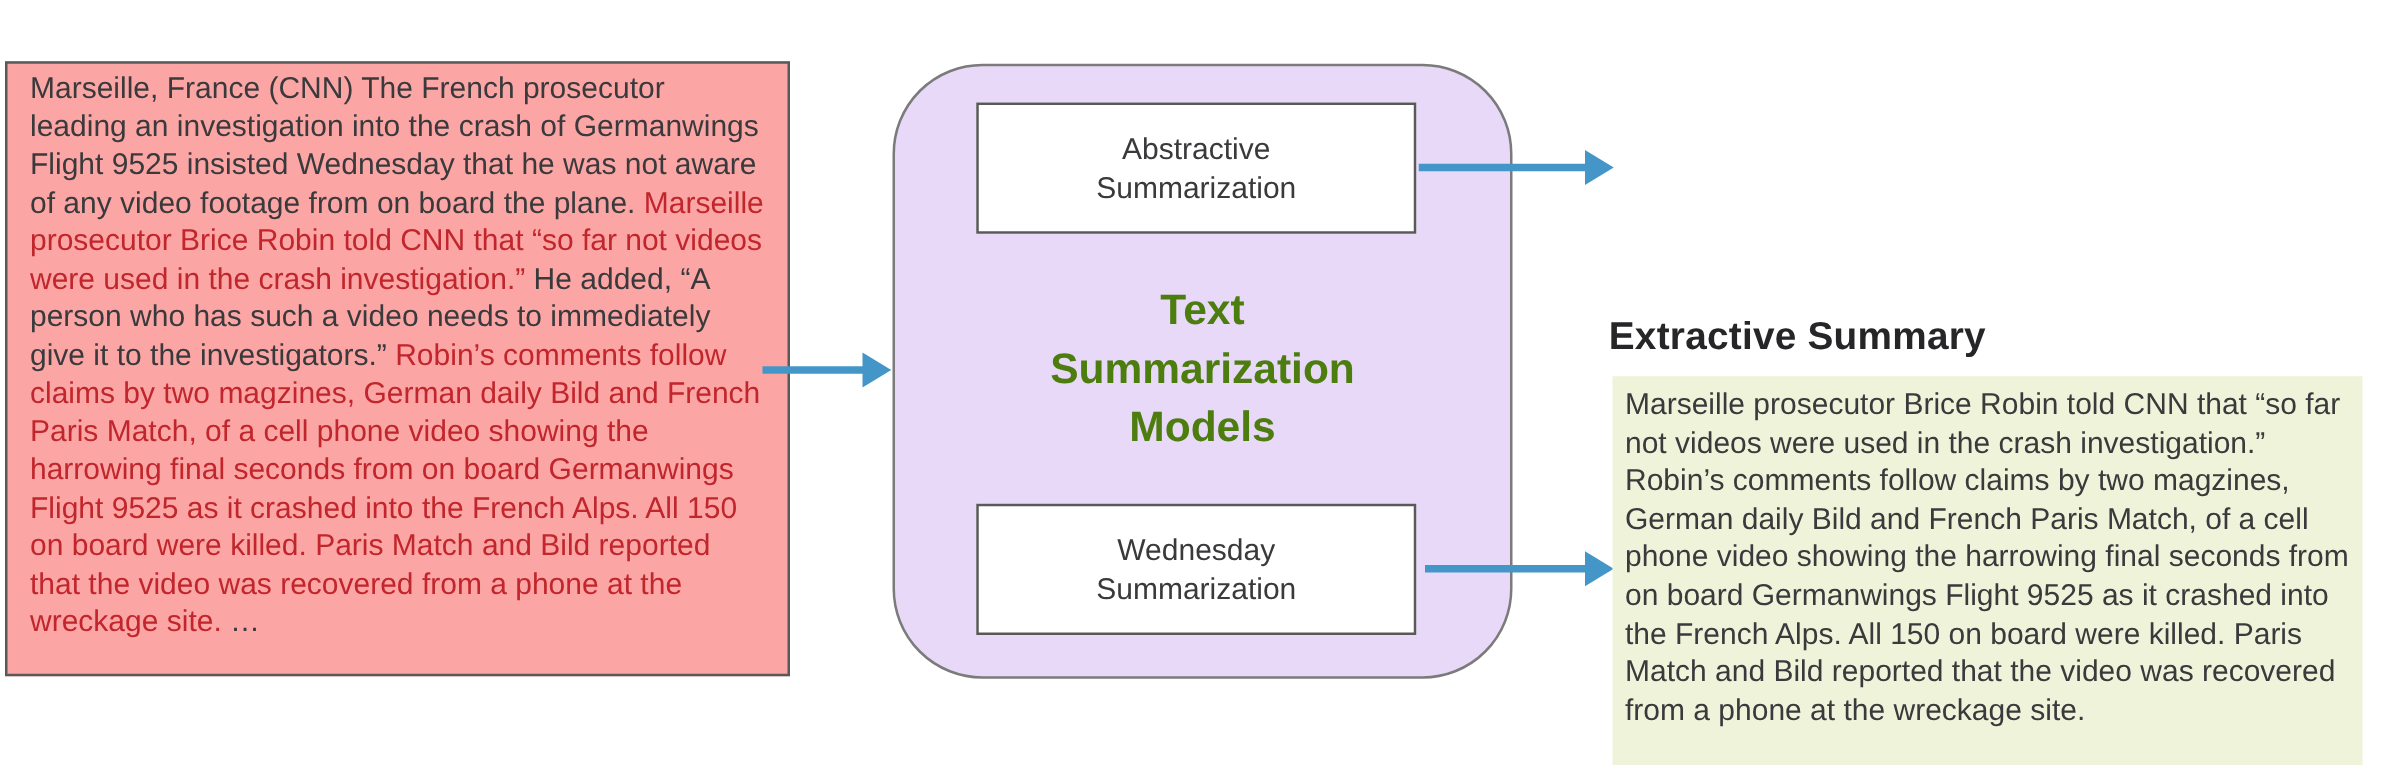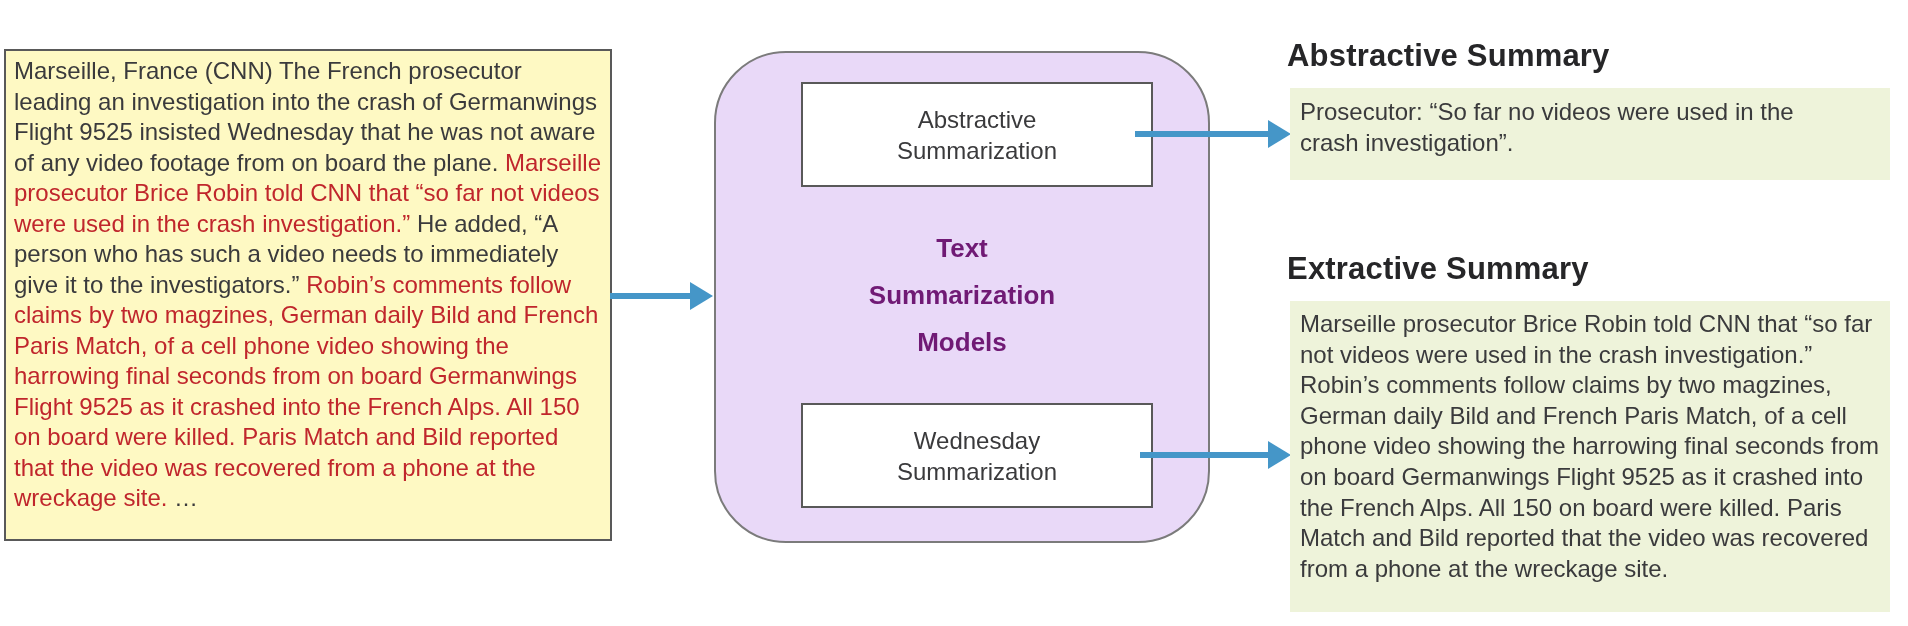--- a/index.html
+++ b/index.html
@@ -33,22 +33,22 @@
     white-space:nowrap;
     letter-spacing:0.2px;
   }
   
   #input-article-heading{left:9px; top:6px;}
   #input-article-box{
     position:absolute;
     left:4px; top:49px;
     width:588px; height:478px;
     border:2px solid var(--box-border);
-    background:#fef9c3;
-    padding:5px 8px;
+    background:#fca5a5;
+    padding:5px 18px;
     font-size:24px;
     line-height:30.5px;
   }
   .seg-dark{color:var(--dark);}
   .seg-red{color:var(--red);}
   
   .arrow-line{
     position:absolute;
     height:6px;
     background:var(--arrow);
@@ -70,44 +70,44 @@
   #models-container{
     position:absolute;
     left:714px; top:51px;
     width:492px; height:488px;
     background:var(--purple-fill);
     border:2px solid var(--purple-border);
     border-radius:72px;
   }
   .model-box{
     position:absolute;
-    left:85px;
+    left:65px;
     width:348px; height:101px;
     background:#ffffff;
     border:2px solid var(--box-border);
     display:flex;
     align-items:center;
     justify-content:center;
     text-align:center;
     font-size:24px;
     line-height:31px;
     color:var(--dark);
     white-space:pre-line;
   }
   #abstractive-model-box{top:29px;}
   #extractive-model-box{top:350px;}
   #models-title{
     position:absolute;
     left:0; top:172px;
     width:100%;
     text-align:center;
-    font-size:26px;
+    font-size:34px;
     font-weight:bold;
     line-height:47px;
-    color:#701a75;
+    color:#4d7c0f;
     white-space:pre-line;
   }
   
   #abstractive-summary-heading{left:1287px; top:38px;}
   #abstractive-summary-box{
     position:absolute;
     left:1290px; top:88px;
     width:580px; height:76px;
     background:var(--green-fill);
     padding:8px 10px;
@@ -155,25 +155,21 @@
   <div>
     <div id="arrow2-line" class="arrow-line"></div>
     <div id="arrow2-head" class="arrow-head"></div>
   </div>
 
   <div>
     <div id="arrow3-line" class="arrow-line"></div>
     <div id="arrow3-head" class="arrow-head"></div>
   </div>
 
-  <div id="abstractive-summary-heading" class="heading">Abstractive Summary</div>
 
-  <div id="abstractive-summary-box">
-    <p>Prosecutor: “So far no videos were used in the crash investigation”.</p>
-  </div>
 
   <div id="extractive-summary-heading" class="heading">Extractive Summary</div>
 
   <div id="extractive-summary-box">
     <p>Marseille prosecutor Brice Robin told CNN that “so far not videos were used in the crash investigation.” Robin’s comments follow claims by two magzines, German daily Bild and French Paris Match, of a cell phone video showing the harrowing final seconds from on board Germanwings Flight 9525 as it crashed into the French Alps. All 150 on board were killed. Paris Match and Bild reported that the video was recovered from a phone at the wreckage site.</p>
   </div>
 
 </div>
 
 </body></html>

